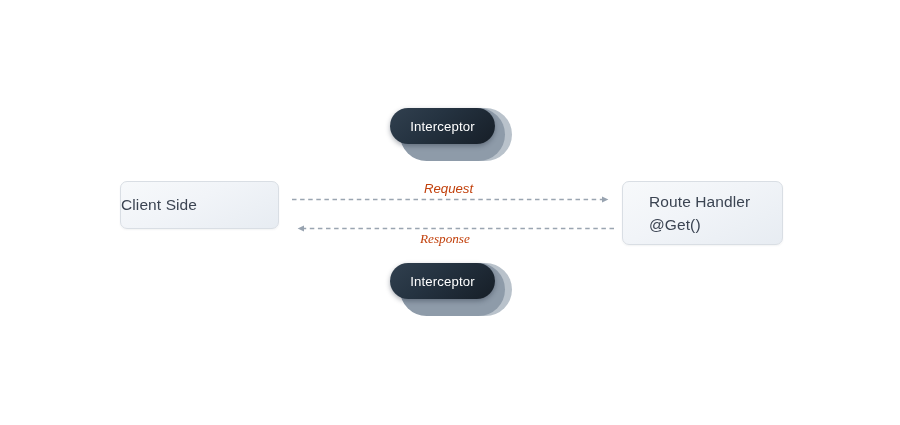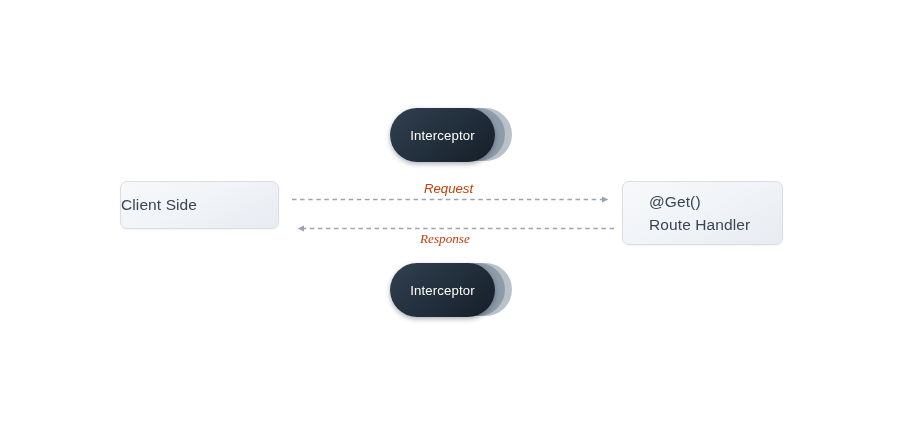--- a/index.html
+++ b/index.html
@@ -85,21 +85,21 @@
   .pill-layer.back1 {
     left: 10px;
     background: #8e9ba9;
   }
 
   .pill-front {
     position: absolute;
     left: 0;
     top: 0;
     width: 105px;
-    height: 54px;
+    height: 36px;
     border-radius: 27px;
     background: linear-gradient(140deg, #31404f 0%, #253341 40%, #161e27 100%);
     box-shadow: 0 2px 5px rgba(20, 30, 45, 0.35);
     display: flex;
     align-items: center;
     justify-content: center;
     color: #ffffff;
     font-size: 13.2px;
     letter-spacing: 0.15px;
   }
@@ -147,22 +147,22 @@
   <span class="flow-label" id="request-label">Request</span>
 
   <span class="flow-label" id="response-label">Response</span>
 
   <div class="node-box" id="client-box">
     <span>Client Side</span>
   </div>
 
   <div class="node-box" id="handler-box">
     <span class="lines">
+      <span>Route Handler</span>
       <span>@Get()</span>
-      <span>Route Handler</span>
     </span>
   </div>
 
   <div class="pill-group" id="interceptor-top">
     <div class="pill-layer back2"></div>
     <div class="pill-layer back1"></div>
     <div class="pill-front">
       <span>Interceptor</span>
     </div>
   </div>

